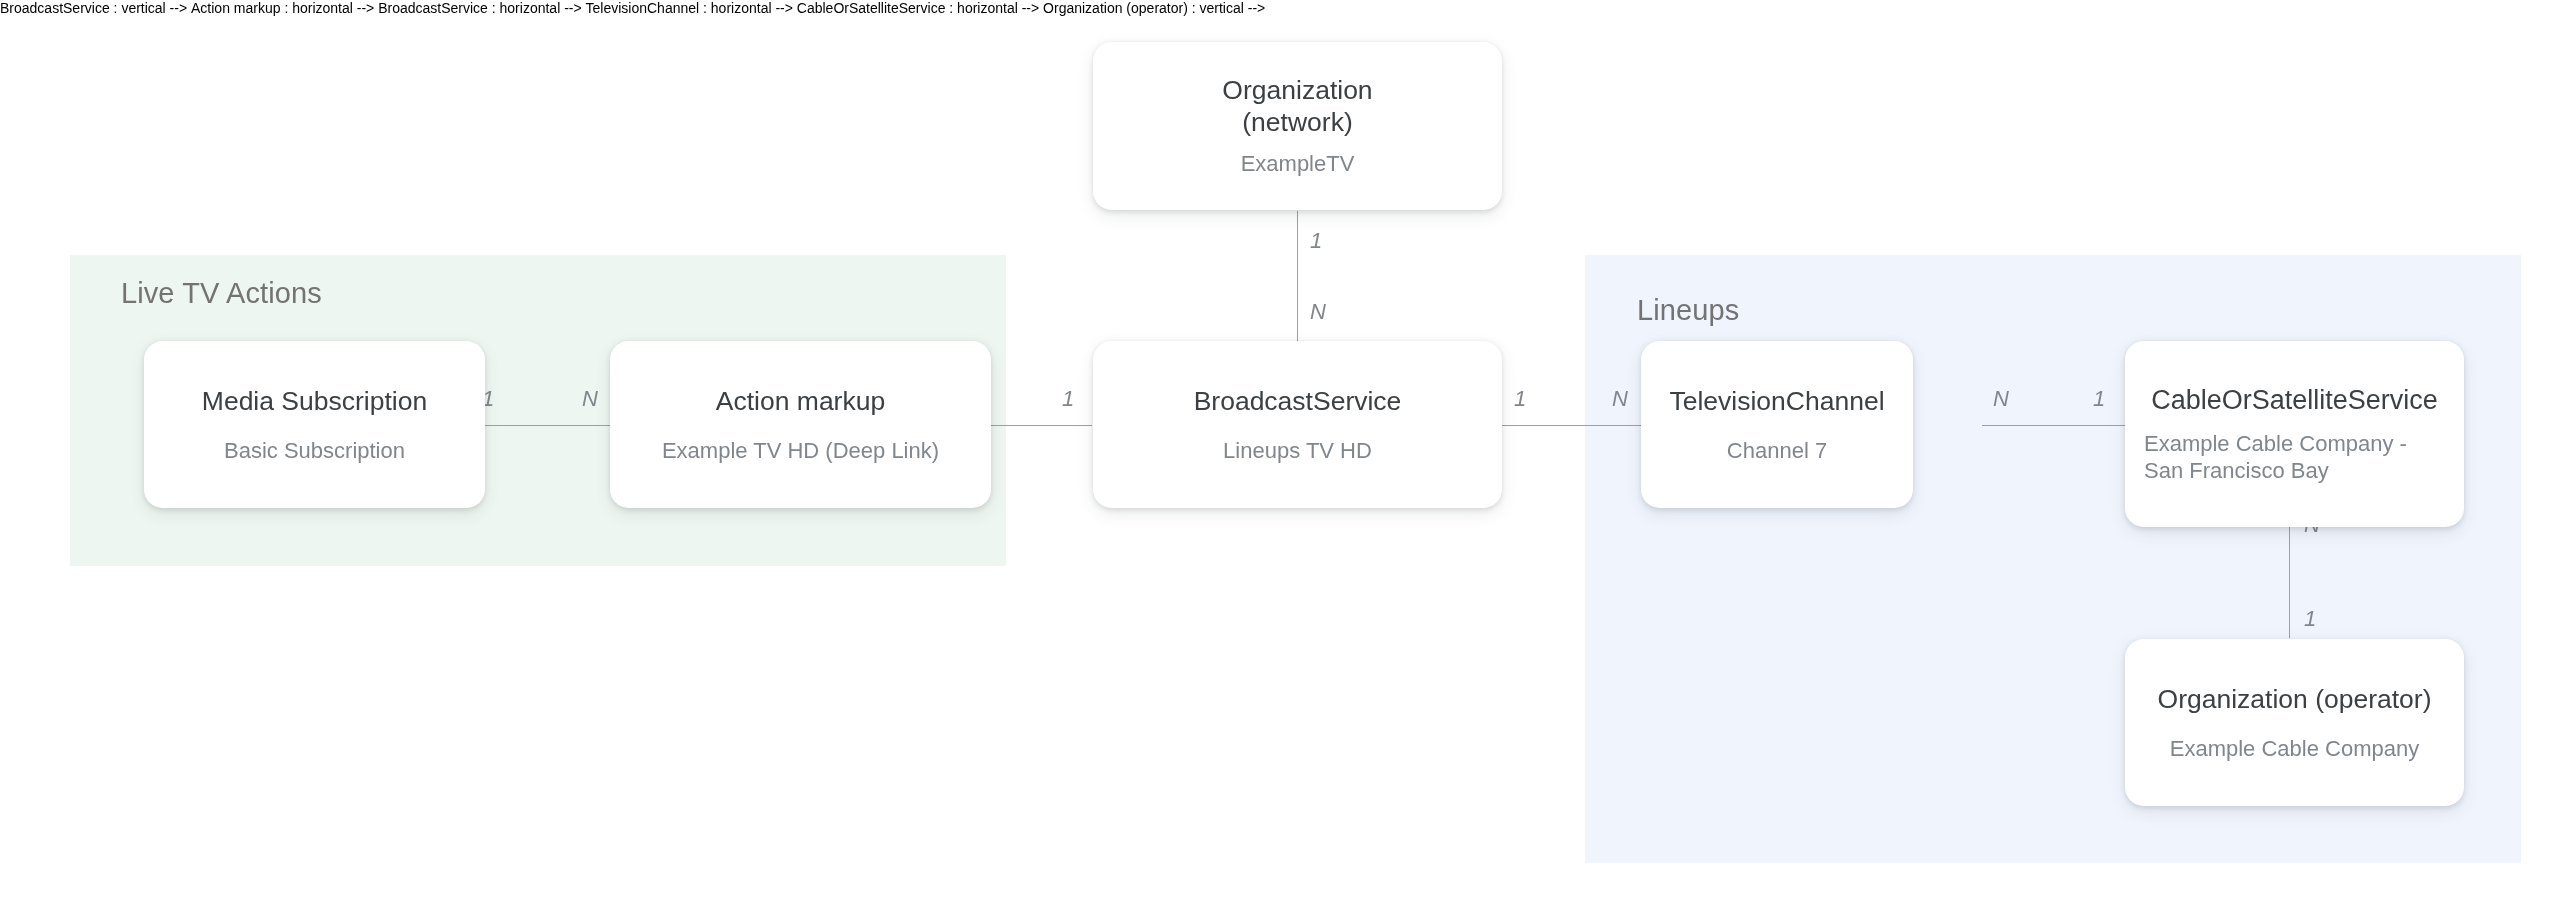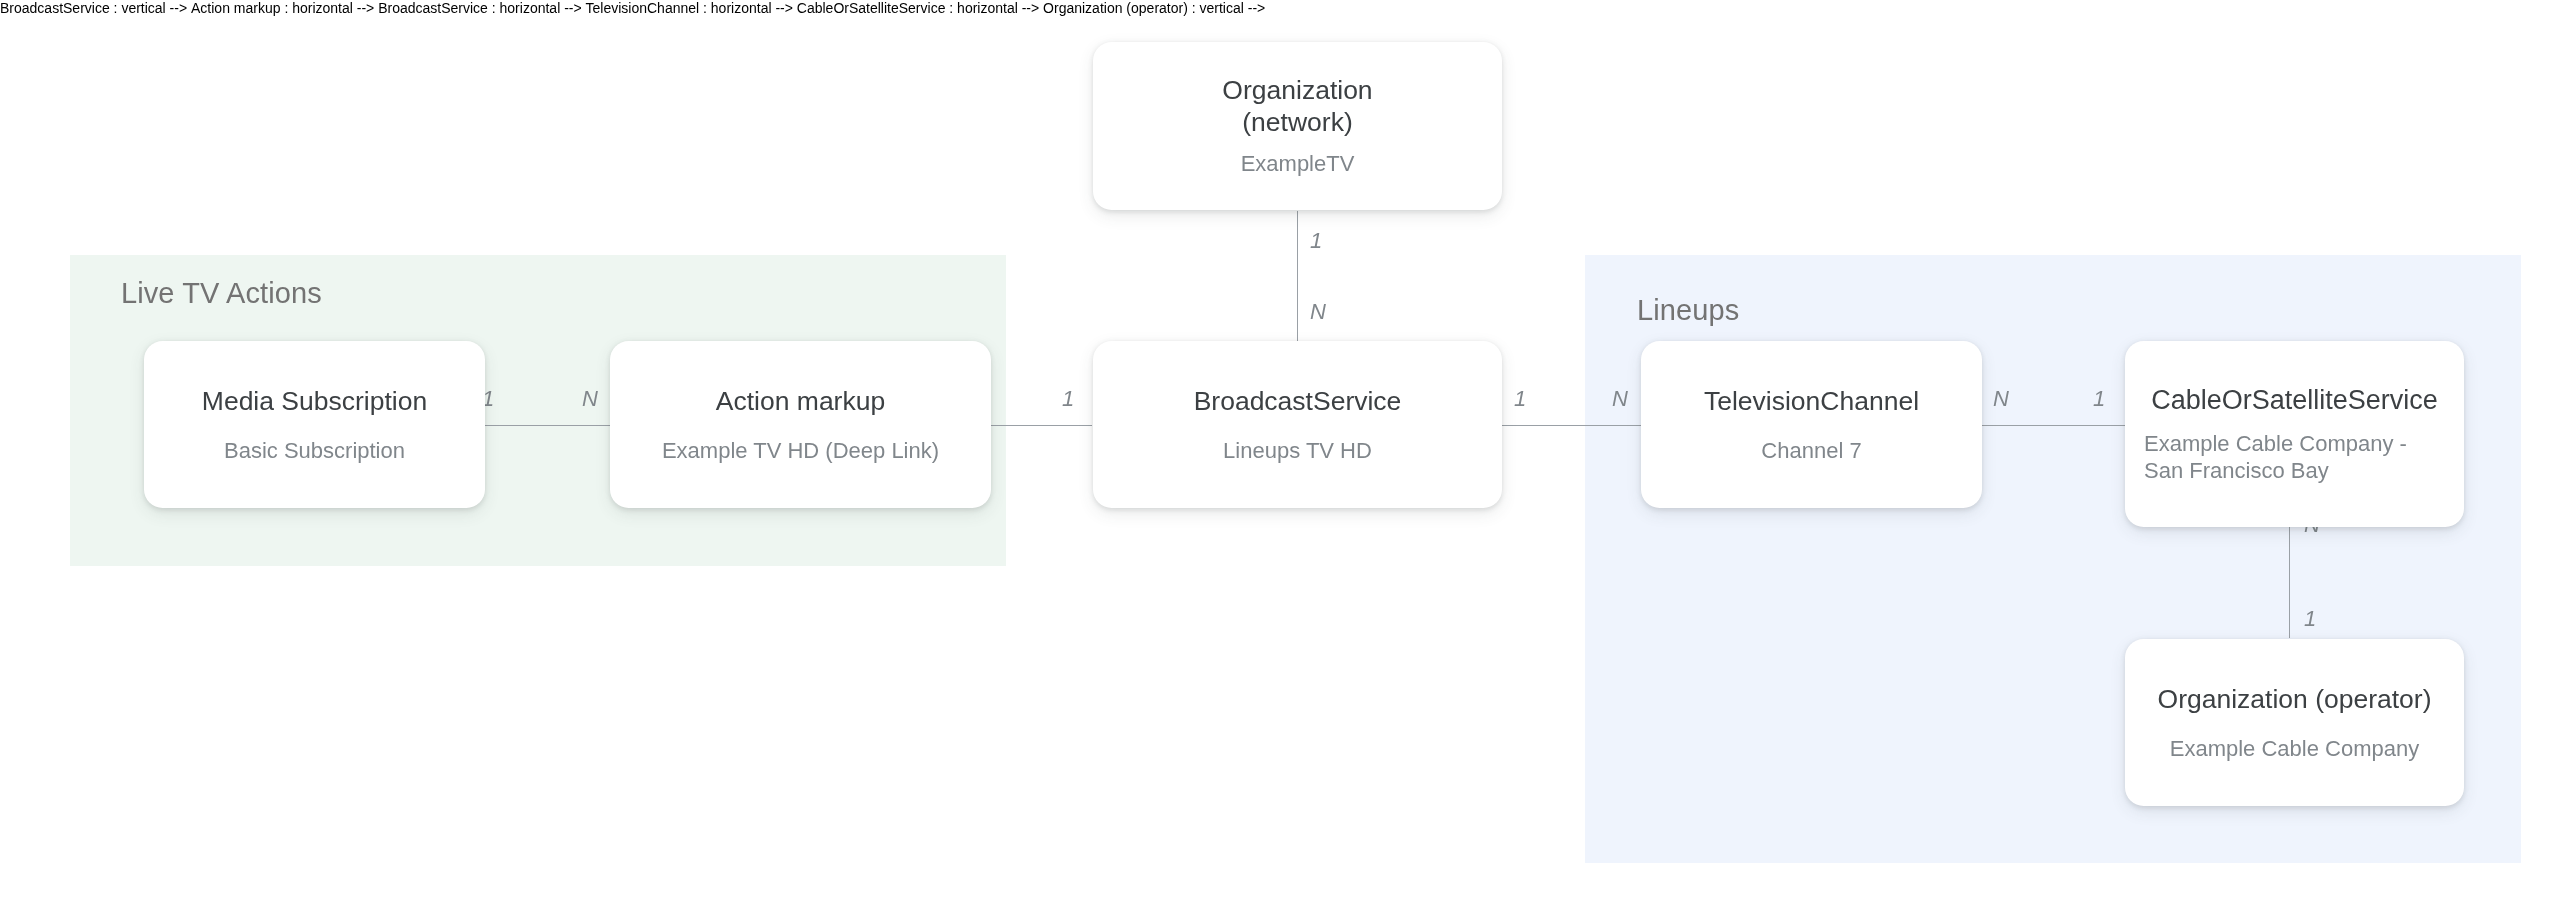--- a/index.html
+++ b/index.html
@@ -157,21 +157,21 @@
     <div class="card-sub">Example TV HD (Deep Link)</div>
   </div>
 
   
   <div class="card" style="left:1093px; top:341px; width:409px; height:167px;">
     <div class="card-title">BroadcastService</div>
     <div class="card-sub">Lineups TV HD</div>
   </div>
 
   
-  <div class="card" style="left:1641px; top:341px; width:341px; height:167px;">
+  <div class="card" style="left:1641px; top:341px; width:272px; height:167px;">
     <div class="card-title">TelevisionChannel</div>
     <div class="card-sub">Channel 7</div>
   </div>
 
   
   <div class="card" style="left:2125px; top:341px; width:339px; height:186px;">
     <div class="card-title" style="font-size:27px;">CableOrSatelliteService</div>
     <div class="card-sub wrap" style="margin-top:14px; max-width:301px;">Example Cable Company - San Francisco Bay</div>
   </div>
 

